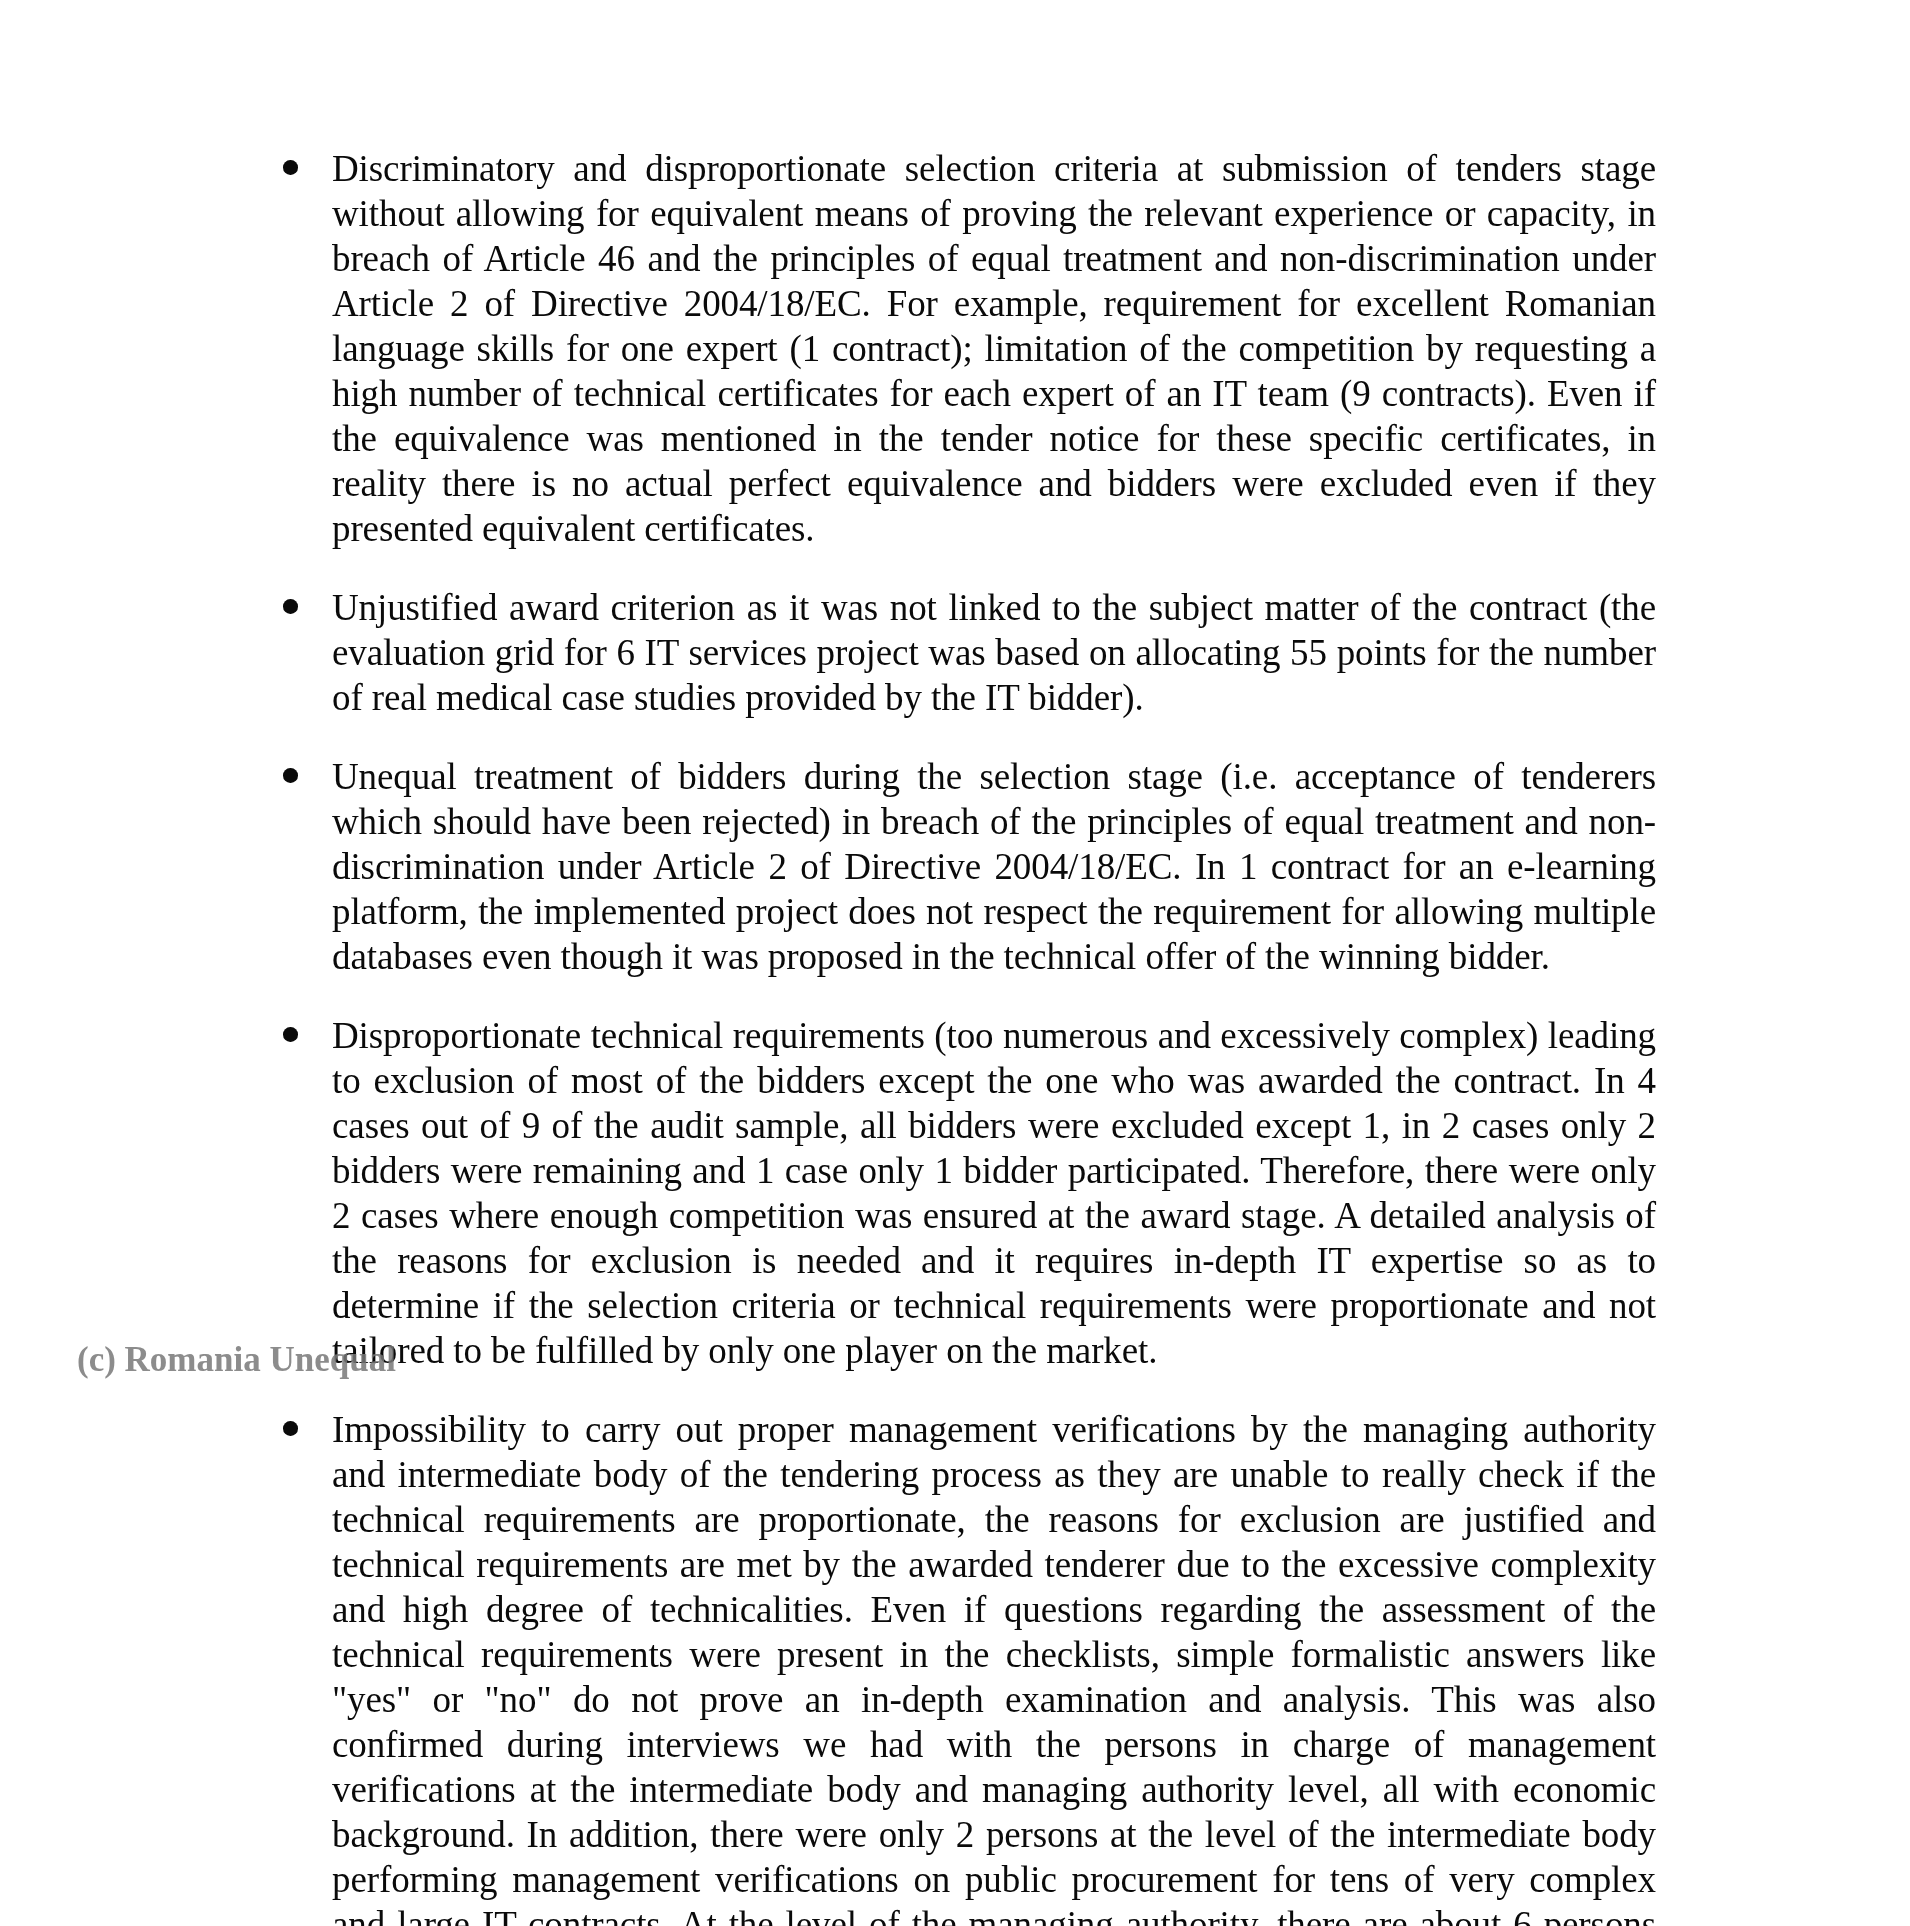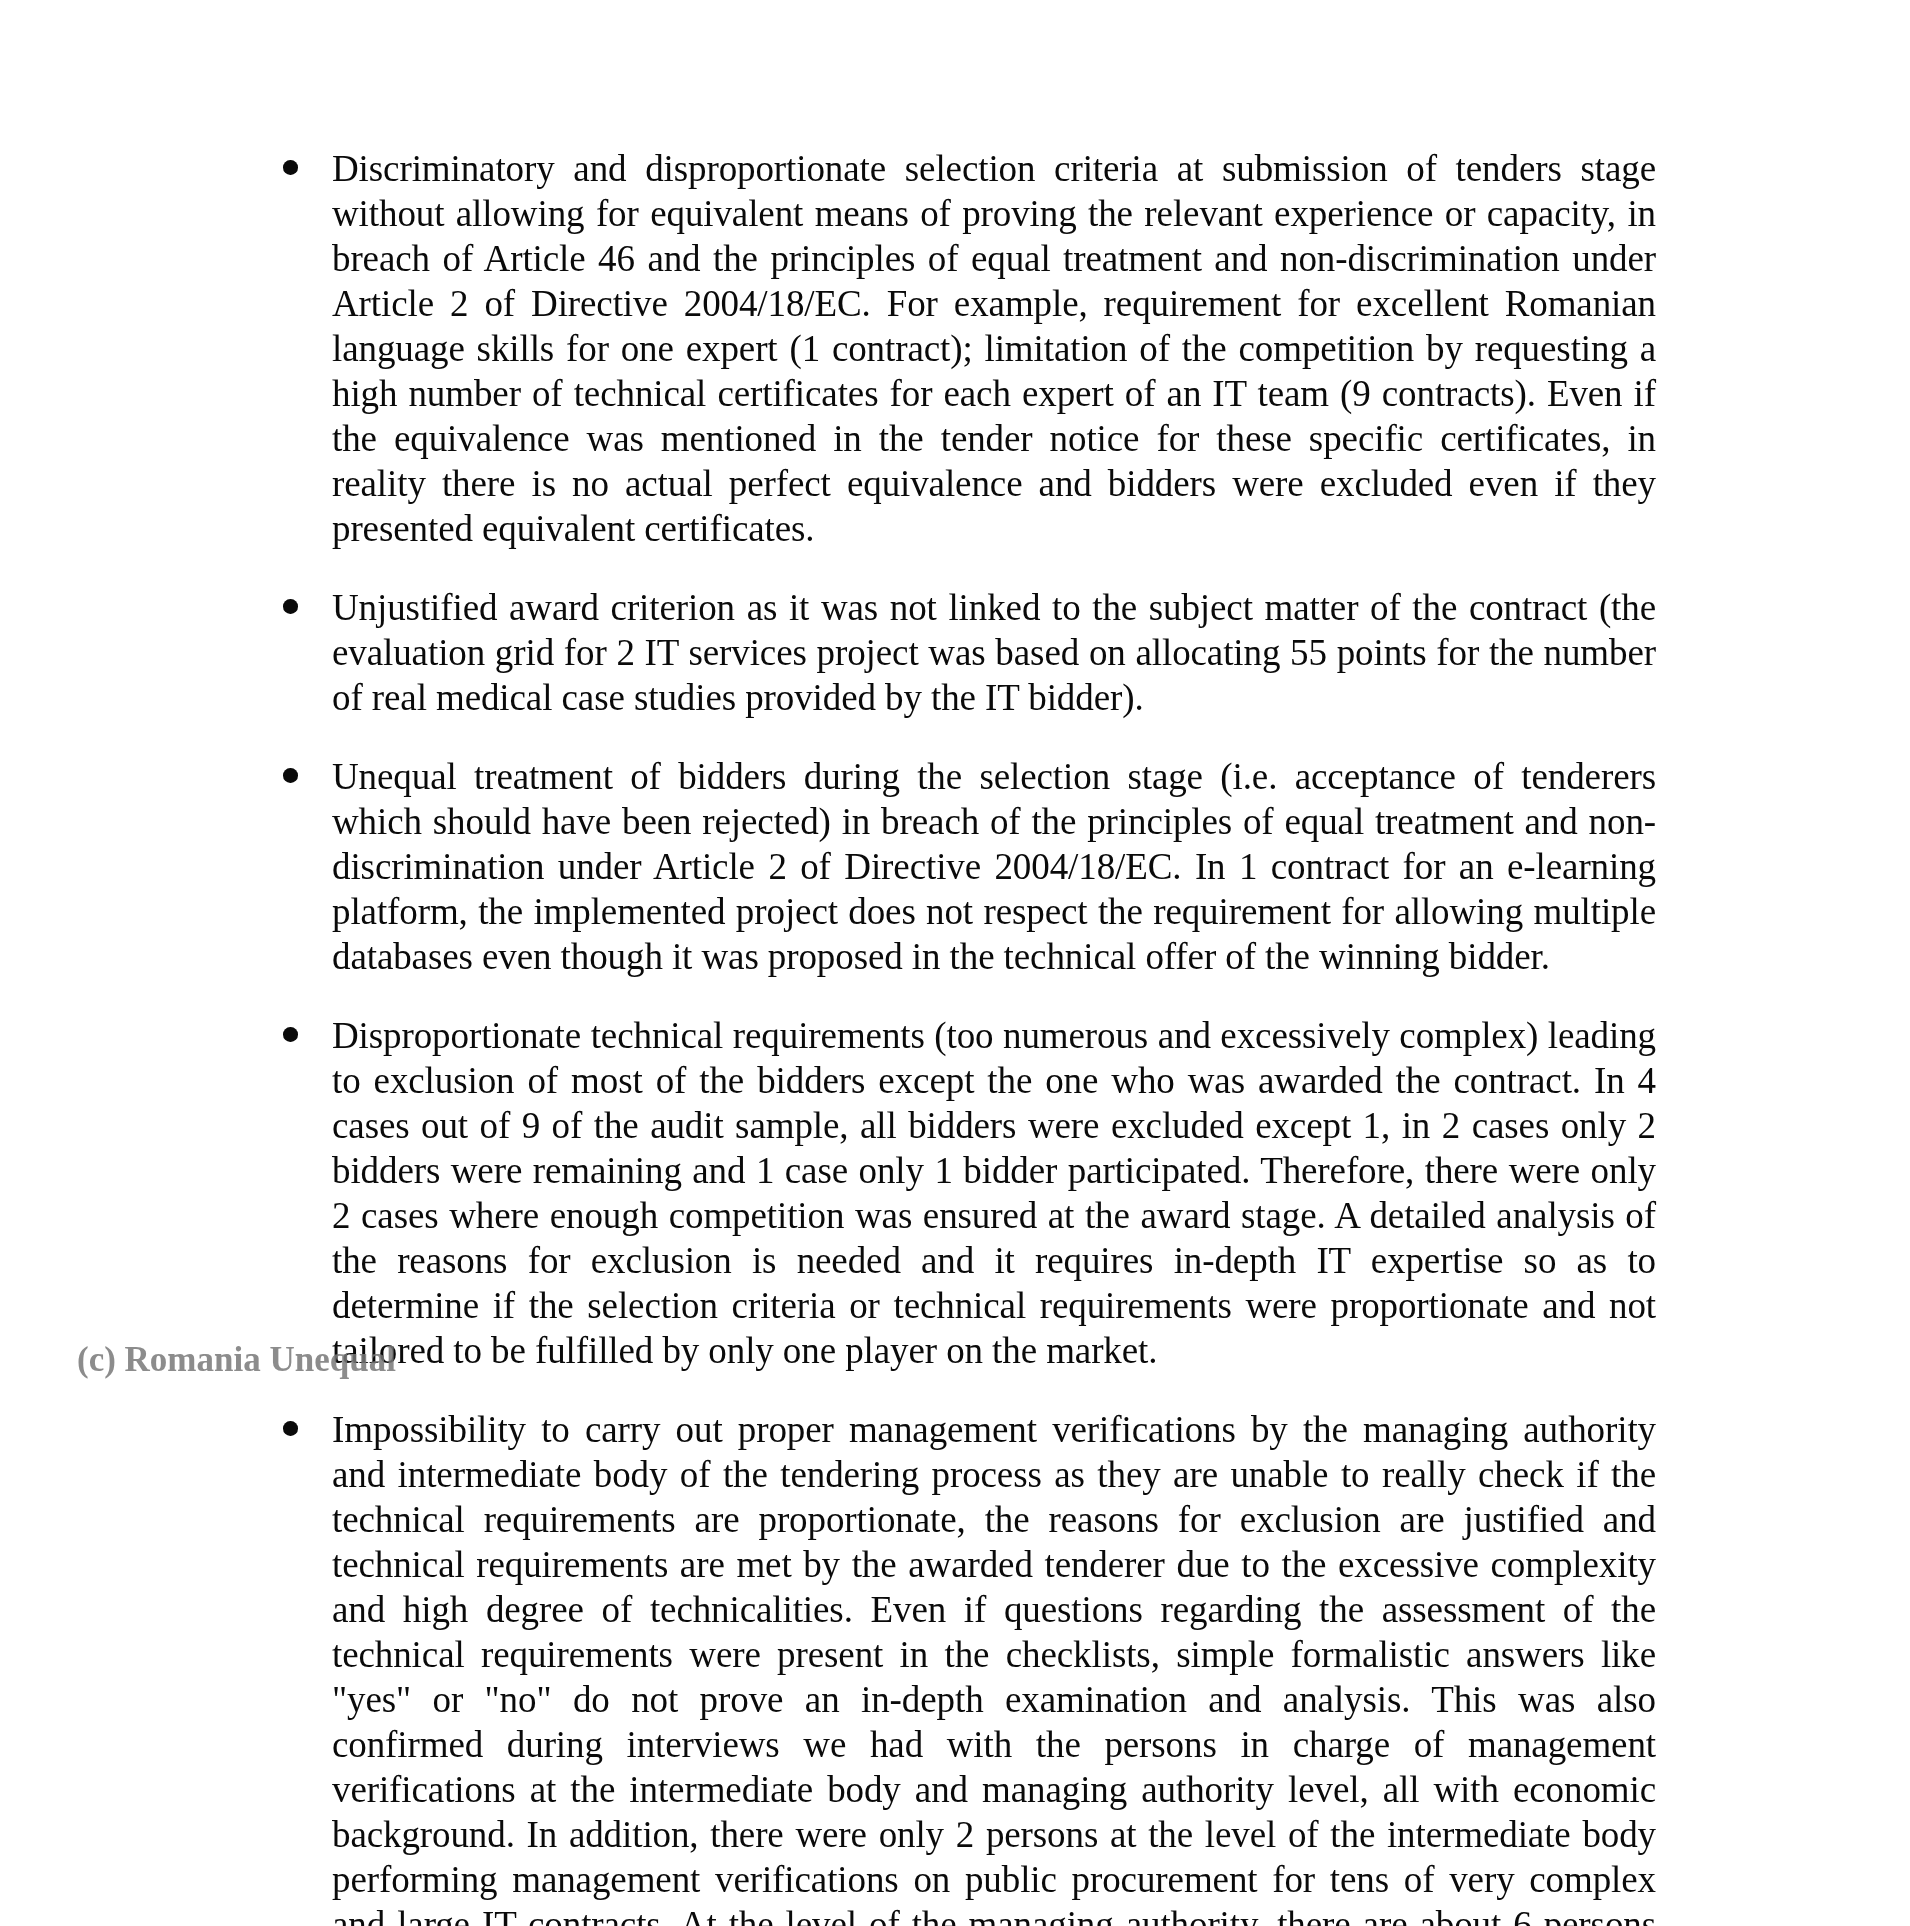--- a/index.html
+++ b/index.html
@@ -75,21 +75,21 @@
 
 <div class="page">
 
   <ul class="bullet-list">
     <li class="bullet-item">
       <span class="bullet-dot"></span>
       <span class="bullet-text">Discriminatory and disproportionate selection criteria at submission of tenders stage without allowing for equivalent means of proving the relevant experience or capacity, in breach of Article 46 and the principles of equal treatment and non-discrimination under Article 2 of Directive 2004/18/EC. For example, requirement for excellent Romanian language skills for one expert (1 contract); limitation of the competition by requesting a high number of technical certificates for each expert of an IT team (9 contracts). Even if the equivalence was mentioned in the tender notice for these specific certificates, in reality there is no actual perfect equivalence and bidders were excluded even if they presented equivalent certificates.</span>
     </li>
     <li class="bullet-item">
       <span class="bullet-dot"></span>
-      <span class="bullet-text">Unjustified award criterion as it was not linked to the subject matter of the contract (the evaluation grid for 2 IT services project was based on allocating 55 points for the number of real medical case studies provided by the IT bidder).</span>
+      <span class="bullet-text">Unjustified award criterion as it was not linked to the subject matter of the contract (the evaluation grid for 6 IT services project was based on allocating 55 points for the number of real medical case studies provided by the IT bidder).</span>
     </li>
     <li class="bullet-item">
       <span class="bullet-dot"></span>
       <span class="bullet-text">Unequal treatment of bidders during the selection stage (i.e. acceptance of tenderers which should have been rejected) in breach of the principles of equal treatment and non-discrimination under Article 2 of Directive 2004/18/EC. In 1 contract for an e-learning platform, the implemented project does not respect the requirement for allowing multiple databases even though it was proposed in the technical offer of the winning bidder.</span>
     </li>
     <li class="bullet-item">
       <span class="bullet-dot"></span>
       <span class="bullet-text">Disproportionate technical requirements (too numerous and excessively complex) leading to exclusion of most of the bidders except the one who was awarded the contract. In 4 cases out of 9 of the audit sample, all bidders were excluded except 1, in 2 cases only 2 bidders were remaining and 1 case only 1 bidder participated. Therefore, there were only 2 cases where enough competition was ensured at the award stage. A detailed analysis of the reasons for exclusion is needed and it requires in-depth IT expertise so as to determine if the selection criteria or technical requirements were proportionate and not tailored to be fulfilled by only one player on the market.</span>
     </li>
     <li class="bullet-item">

